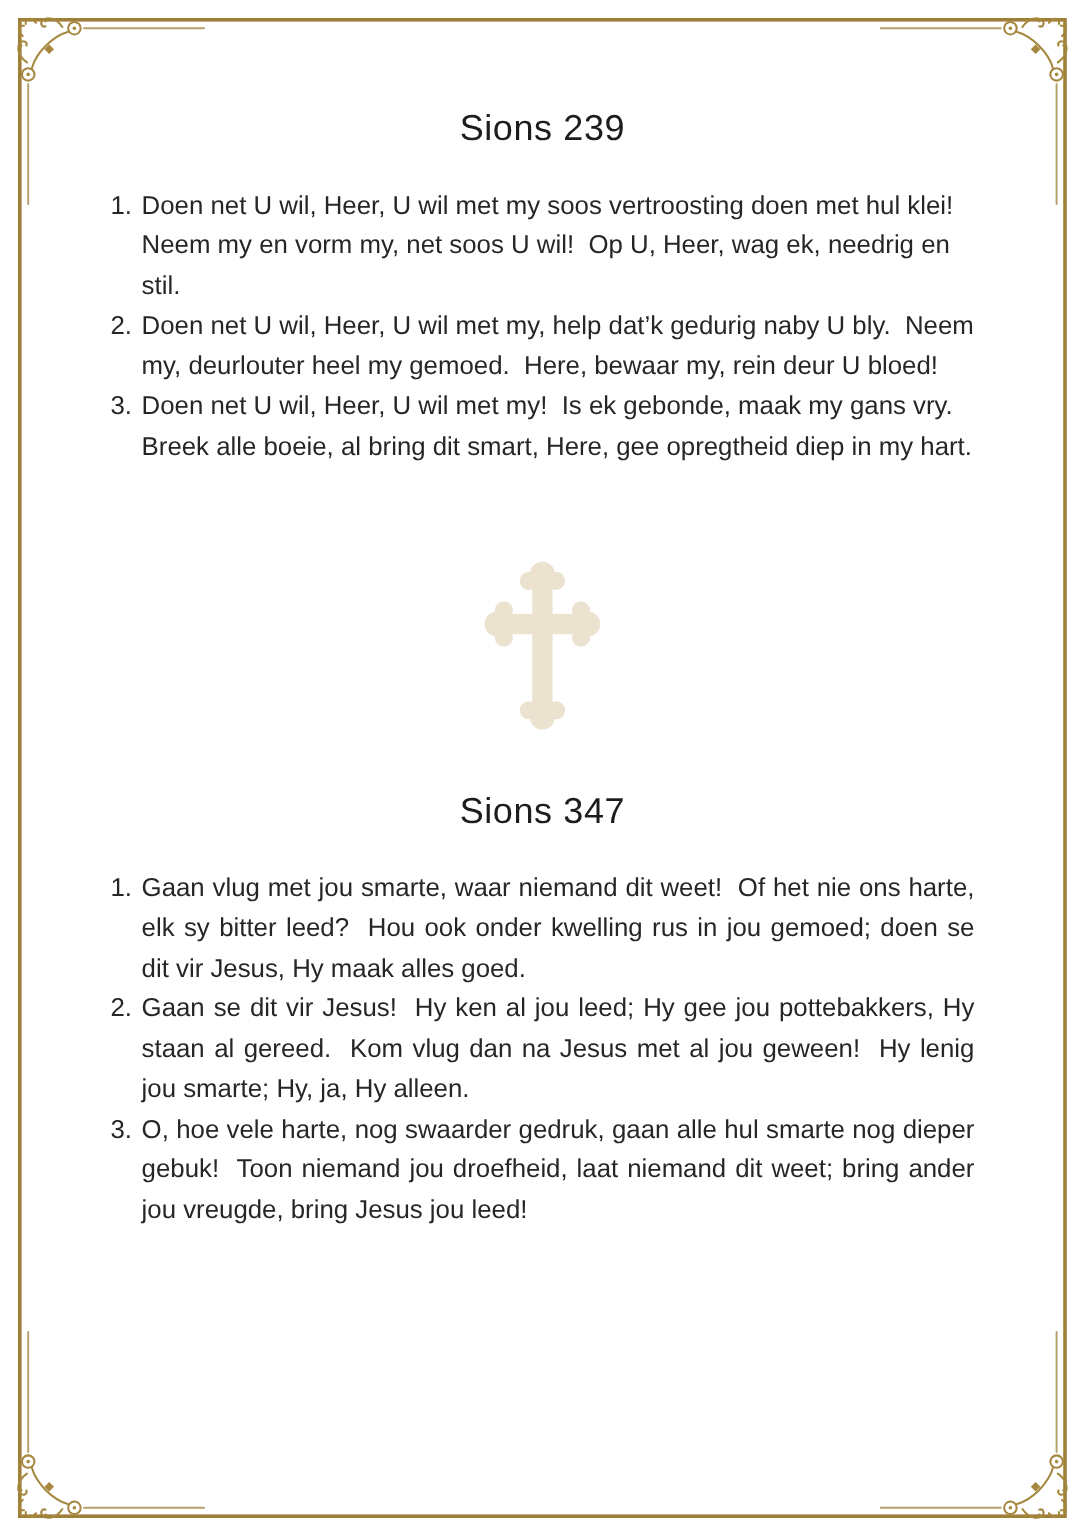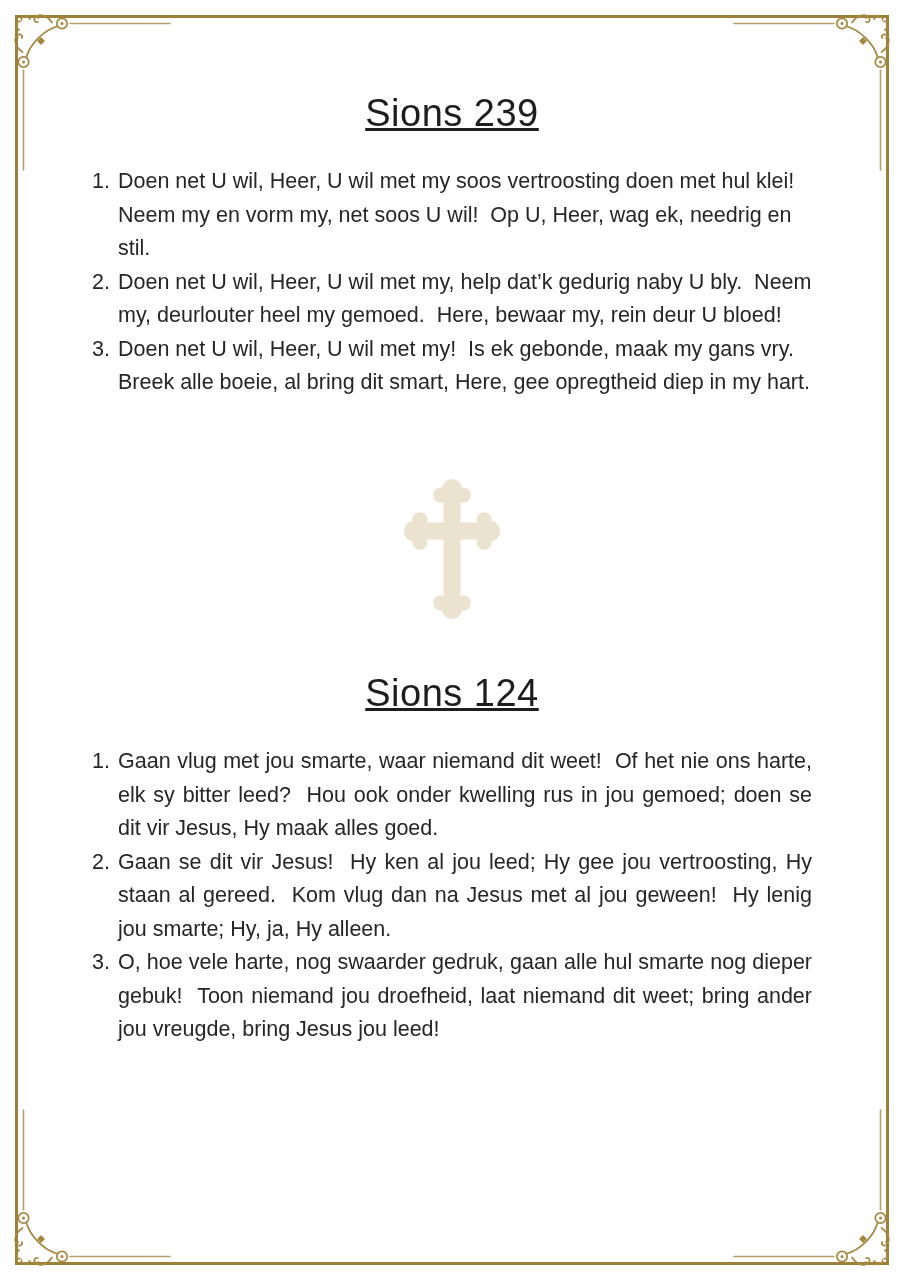--- a/index.html
+++ b/index.html
@@ -36,26 +36,25 @@
   .corner.br { bottom: 0; right: 0; transform: scale(-1,-1); }
 
   .content {
     position: relative;
     z-index: 1;
   }
   .hymn-title {
     margin: 0;
     padding-top: 88px;
     text-align: center;
-    font-size: 38px;
+    font-size: 30px;
     font-weight: 500;
     letter-spacing: 0.5px;
     color: #1d1d1d;
     line-height: 1.35;
-    text-decoration: underline;
   }
   .hymn-title.second {
     padding-top: 48px;
   }
   .verses {
     margin: 26px 92px 0 92px;
     font-size: 21.5px;
     line-height: 33.5px;
   }
   .verse {
@@ -218,29 +217,29 @@
             <circle cx="21" cy="44" r="8"></circle>
             <circle cx="21" cy="68" r="8"></circle>
           <circle cx="95" cy="56" r="11"></circle>
             <circle cx="89" cy="44" r="8"></circle>
             <circle cx="89" cy="68" r="8"></circle>
         </g>
       </svg>
     </div>
 
     <section>
-      <h1 class="hymn-title second">Sions 124</h1>
+      <h1 class="hymn-title second">Sions 347</h1>
       <div class="verses hymn-305">
         <div class="verse">
           <span class="verse-num">1.</span>
           <span class="verse-text">Gaan vlug met jou smarte, waar niemand dit weet!  Of het nie ons harte, elk sy bitter leed?  Hou ook onder kwelling rus in jou gemoed; doen se dit vir Jesus, Hy maak alles goed.</span>
         </div>
         <div class="verse">
           <span class="verse-num">2.</span>
-          <span class="verse-text">Gaan se dit vir Jesus!  Hy ken al jou leed; Hy gee jou vertroosting, Hy staan al gereed.  Kom vlug dan na Jesus met al jou geween!  Hy lenig jou smarte; Hy, ja, Hy alleen.</span>
+          <span class="verse-text">Gaan se dit vir Jesus!  Hy ken al jou leed; Hy gee jou pottebakkers, Hy staan al gereed.  Kom vlug dan na Jesus met al jou geween!  Hy lenig jou smarte; Hy, ja, Hy alleen.</span>
         </div>
         <div class="verse">
           <span class="verse-num">3.</span>
           <span class="verse-text">O, hoe vele harte, nog swaarder gedruk, gaan alle hul smarte nog dieper gebuk!  Toon niemand jou droefheid, laat niemand dit weet; bring ander jou vreugde, bring Jesus jou leed!</span>
         </div>
       </div>
     </section>
 
   </div>
 </div>

